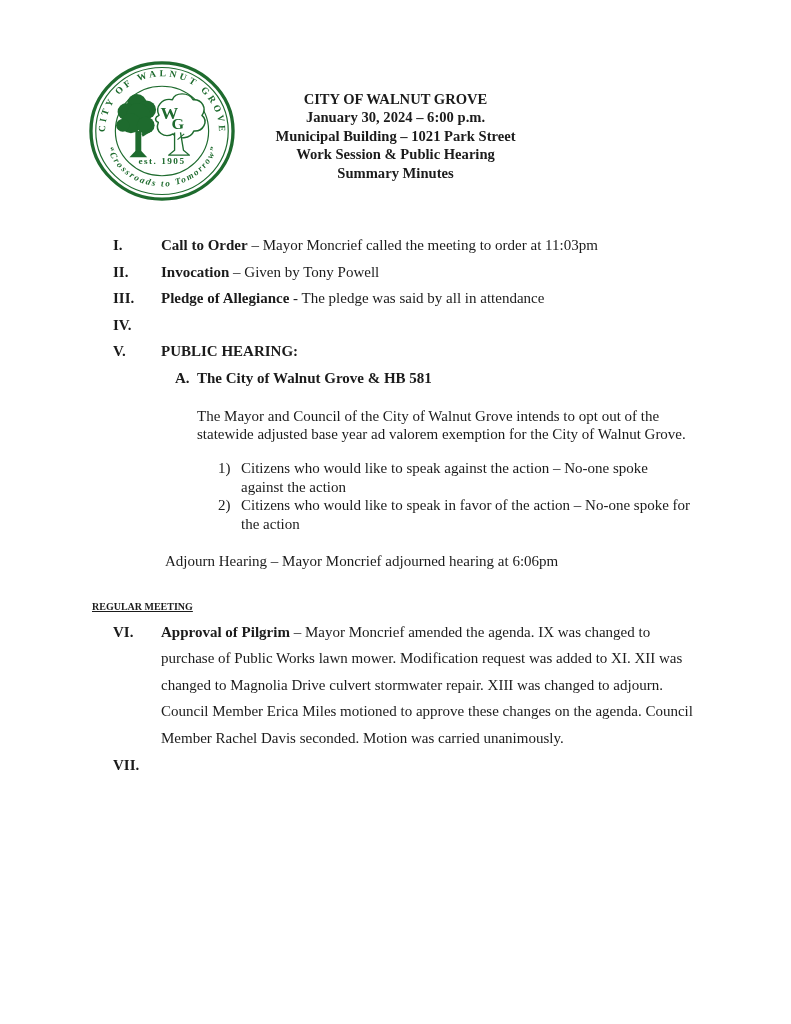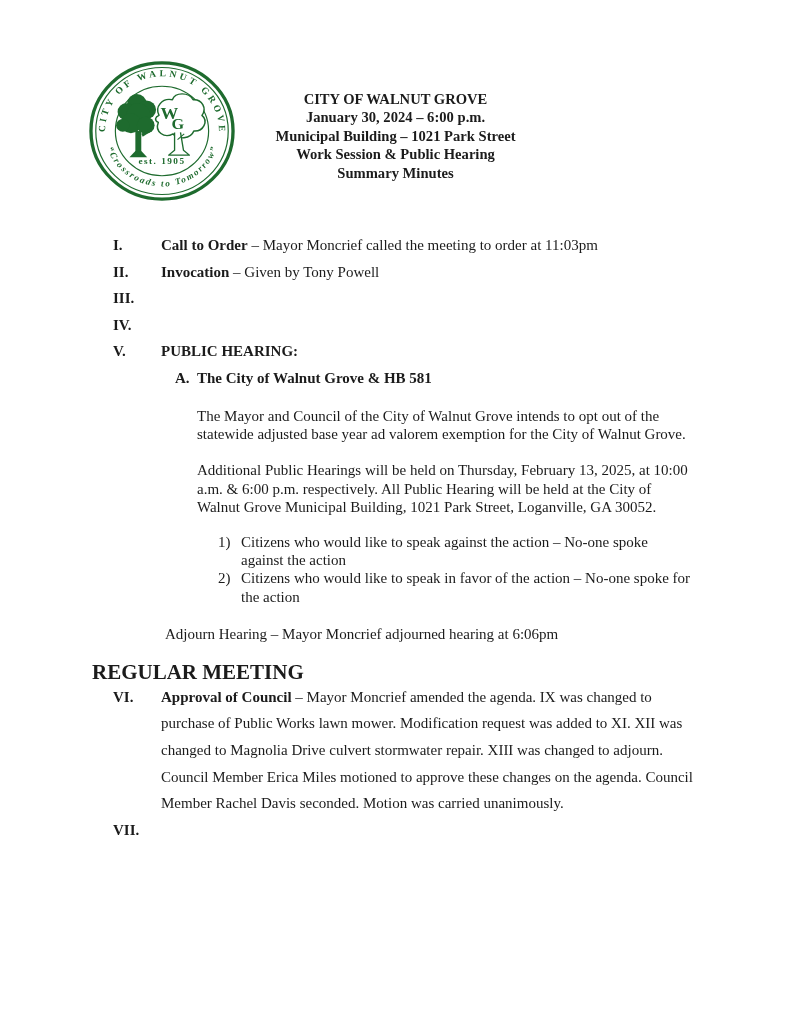--- a/index.html
+++ b/index.html
@@ -29,21 +29,21 @@
   .sub-head { display: flex; line-height: 26.6px; font-weight: 700; margin-left: 83px; }
   .sub-letter { flex: 0 0 22px; }
   .para { margin-left: 105px; line-height: 18.4px; margin-top: 15px; }
   .para2 { margin-top: 18px; }
   .speakers { margin-top: 16px; }
   .speaker { display: flex; line-height: 18.4px; margin-left: 126px; }
   .snum { flex: 0 0 23px; }
   .sbody { flex: 1; }
   .adjourn { margin-top: 15px; margin-left: 73px; line-height: 26.6px; }
   .adjourn .rtitle { font-weight: 400; margin-top: 20px; }
-  .regular { margin-top: 12px; font-weight: 700; font-size: 21px; line-height: 24px; }
+  .regular { margin-top: 20px; font-weight: 700; font-size: 10px; line-height: 24px; text-decoration: underline; }
   .seal-ring-text { font-family: "Liberation Serif", "DejaVu Serif", serif; font-weight: 700; }
 </style>
 </head>
 <body>
 
 <div class="page">
 
   <div class="header">
 
     <svg class="logo" viewBox="0 0 200 200" preserveAspectRatio="none">
@@ -111,58 +111,59 @@
     </div>
 
     <div class="ritem">
       <span class="rnum">II.</span>
       <span class="rbody"><span class="rtitle">Invocation</span>
         <span>– Given by Tony Powell</span></span>
     </div>
 
     <div class="ritem">
       <span class="rnum">III.</span>
+      <span class="rbody"><span class="rtitle">Pledge of Allegiance</span>
+        <span>- The pledge was said by all in attendance</span></span>
     </div>
 
     <div class="ritem">
       <span class="rnum">IV.</span>
     </div>
 
     <div class="ritem">
       <span class="rnum">V.</span>
       <span class="rbody"><span class="rtitle">PUBLIC HEARING:</span></span>
     </div>
 
     <div class="sub-head">
       <span class="sub-letter">A.</span>
       <span>The City of Walnut Grove &amp; HB 581</span>
     </div>
 
     <div class="para">The Mayor and Council of the City of Walnut Grove intends to opt out of the statewide adjusted base year ad valorem exemption for the City of Walnut Grove.</div>
-    <div class="para para2">Additional Public Hearings will be held on Thursday, February 13, 2025, at 10:00 a.m. &amp; 6:00 p.m. respectively. All Public Hearing will be held at the City of Walnut Grove Municipal Building, 1021 Park Street, Loganville, GA 30052.</div>
 
     <div class="speakers">
       <div class="speaker">
         <span class="snum">1)</span>
         <span class="sbody">Citizens who would like to speak against the action – No-one spoke against the action</span>
       </div>
       <div class="speaker">
         <span class="snum">2)</span>
         <span class="sbody">Citizens who would like to speak in favor of the action – No-one spoke for the action</span>
       </div>
     </div>
 
     <div class="adjourn"><span class="rtitle">Adjourn Hearing</span>
       <span>– Mayor Moncrief adjourned hearing at 6:06pm</span></div>
 
     <div class="regular">REGULAR MEETING</div>
 
     <div class="ritem">
       <span class="rnum">VI.</span>
-      <span class="rbody"><span class="rtitle">Approval of Council</span>
+      <span class="rbody"><span class="rtitle">Approval of Pilgrim</span>
         <span>– Mayor Moncrief amended the agenda. IX was changed to purchase of Public Works lawn mower. Modification request was added to XI. XII was changed to Magnolia Drive culvert stormwater repair. XIII was changed to adjourn. Council Member Erica Miles motioned to approve these changes on the agenda. Council Member Rachel Davis seconded. Motion was carried unanimously.</span></span>
     </div>
 
     <div class="ritem">
       <span class="rnum">VII.</span>
     </div>
 
   </div>
 </div>
 

